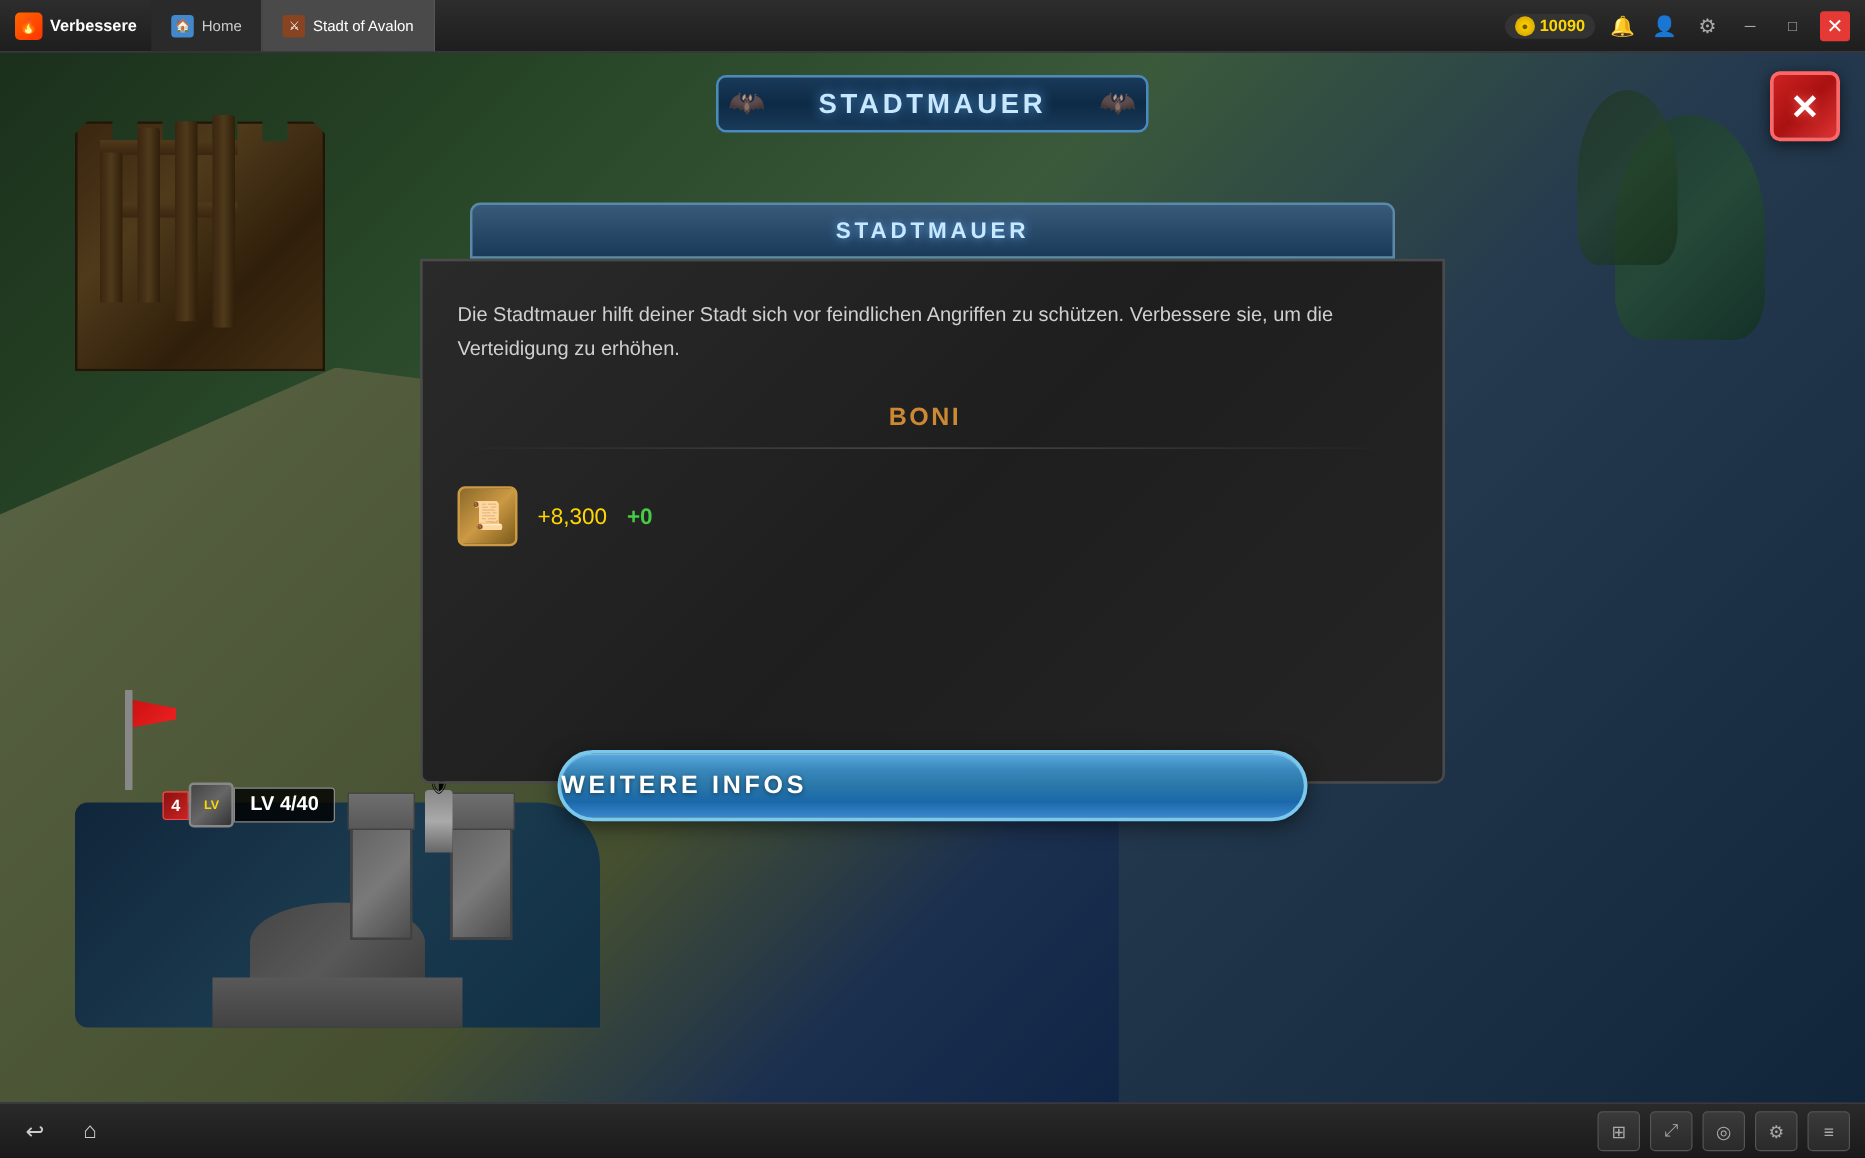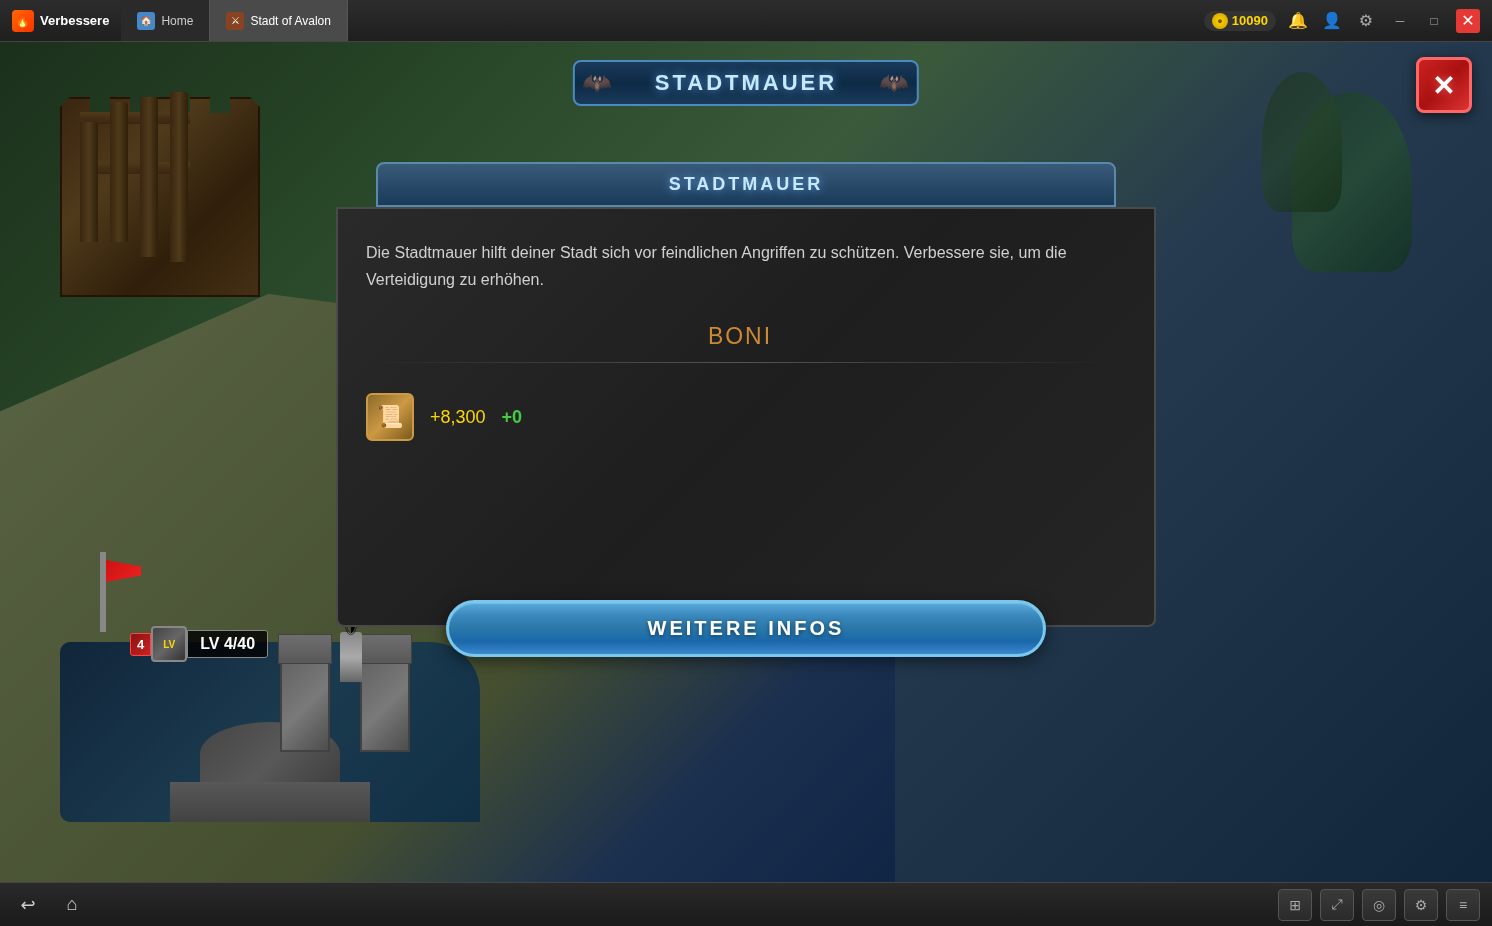--- a/index.html
+++ b/index.html
@@ -314,22 +314,22 @@
       margin-bottom: 30px;
     }
 
     
     #boni-header {
       text-align: center;
       margin-bottom: 12px;
     }
     #boni-title {
       color: #cc8833;
-      font-size: 23px;
-      font-weight: normal;
+      font-size: 20px;
+      font-weight: bold;
       letter-spacing: 2px;
     }
     .boni-divider {
       height: 1px;
       background: linear-gradient(to right, transparent, #555, transparent);
       margin-bottom: 20px;
     }
 
     
     .bonus-row {
@@ -373,21 +373,20 @@
       left: 50%;
       transform: translateX(-50%);
       width: 600px;
       z-index: 50;
     }
     #weitere-infos-inner {
       background: linear-gradient(to bottom, #5aaadd, #3a88bb, #2a78aa, #1a68aa, #3a88cc);
       border: 3px solid #7ac8ee;
       border-radius: 30px;
       padding: 14px 0;
-      text-align: center;
       cursor: pointer;
       box-shadow: 0 4px 16px rgba(0,0,0,0.5), inset 0 1px 0 rgba(255,255,255,0.2);
     }
     #weitere-infos-text {
       color: #fff;
       font-size: 20px;
       font-weight: bold;
       letter-spacing: 3px;
       text-transform: uppercase;
       text-shadow: 0 1px 4px rgba(0,0,0,0.5);

